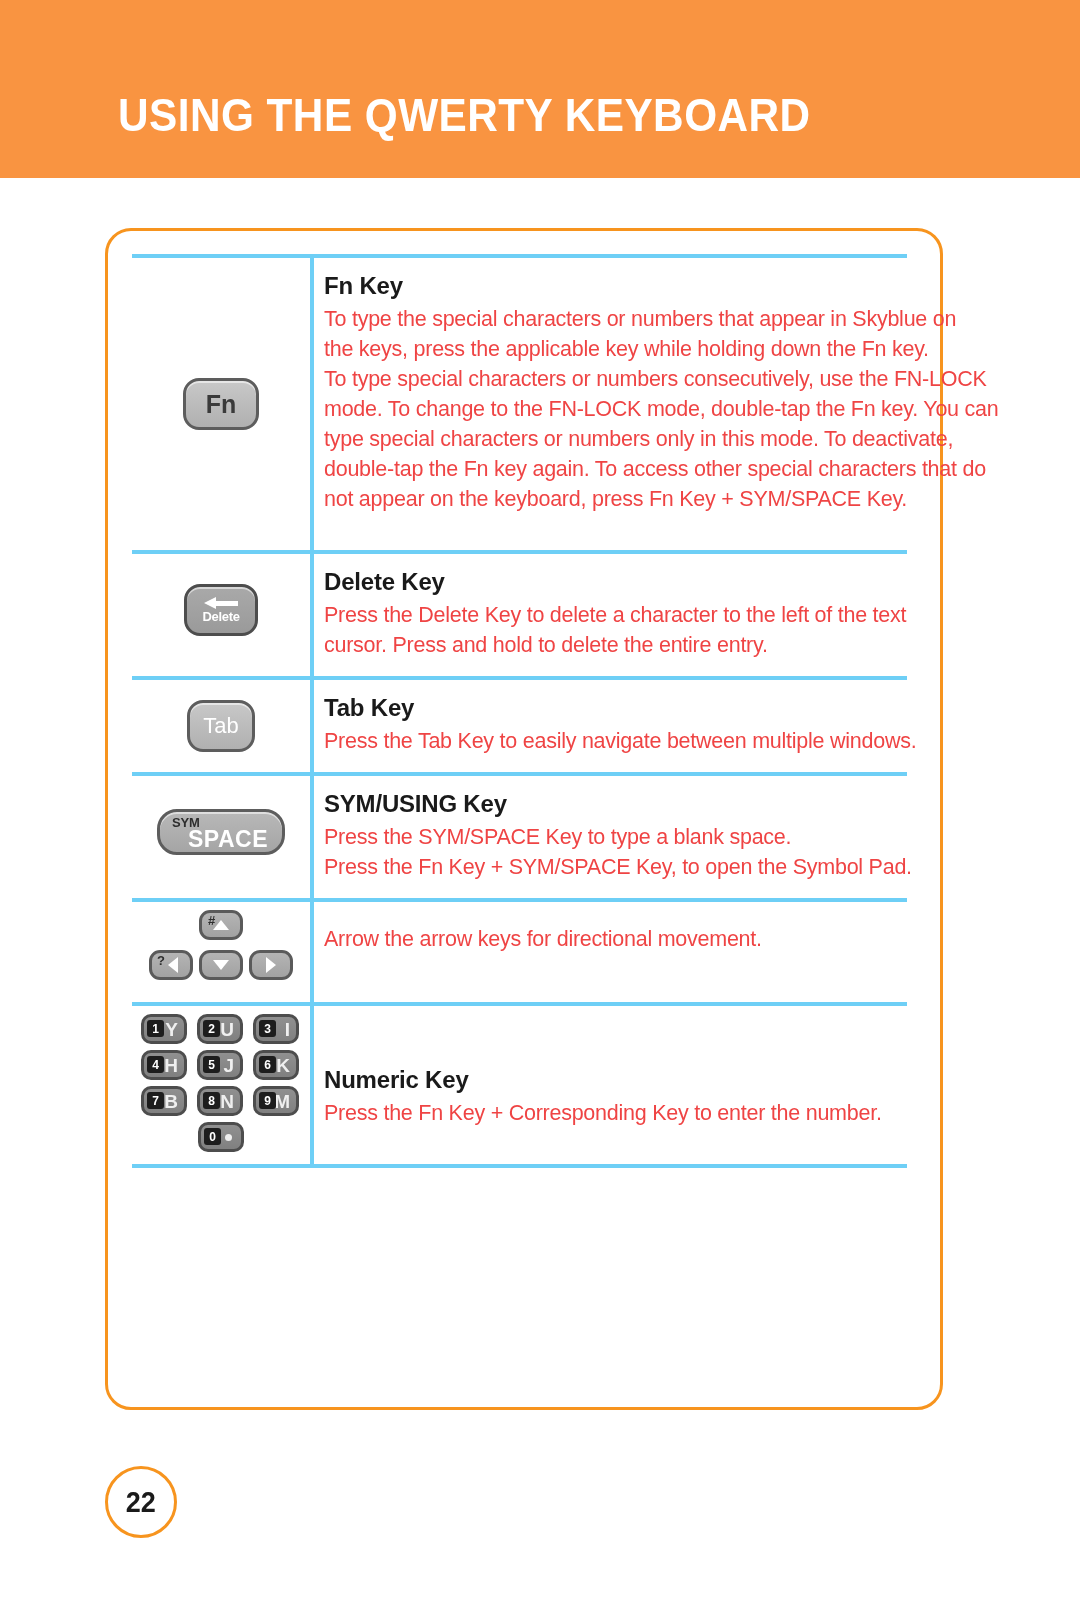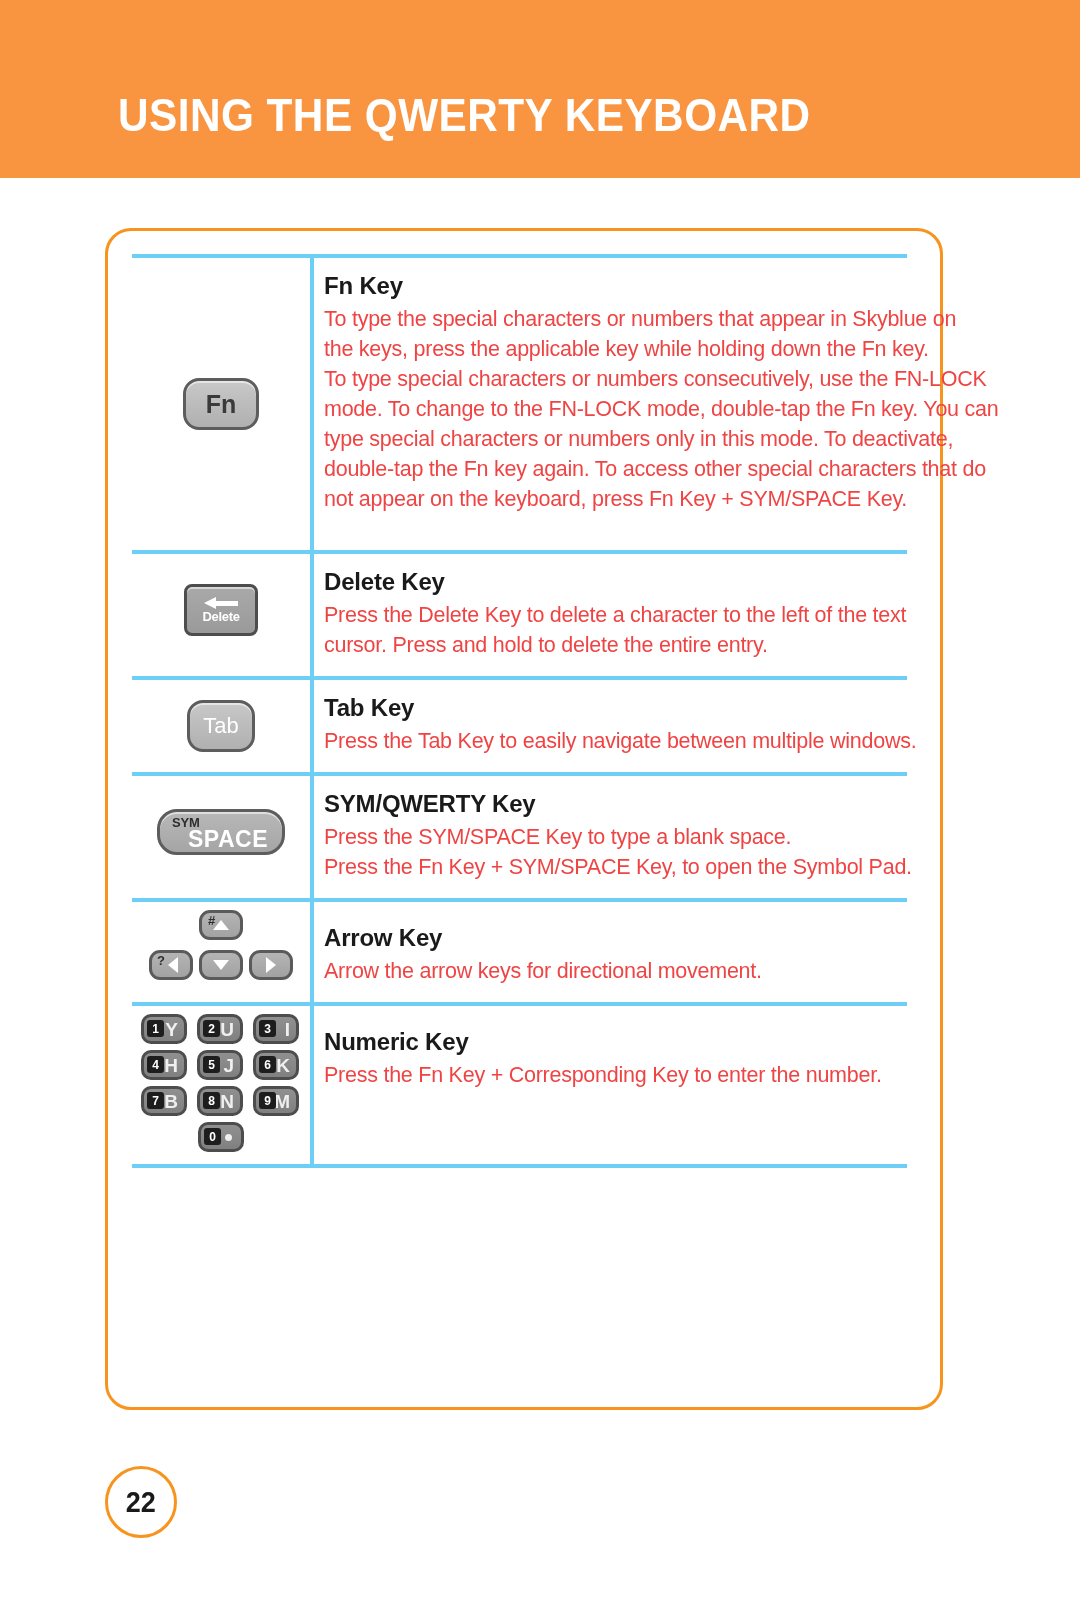--- a/index.html
+++ b/index.html
@@ -135,21 +135,21 @@
     font-size: 25px;
     font-weight: bold;
     color: #3a3a3a;
     font-family: "Liberation Sans", sans-serif;
   }
 
   
   .delete-key {
     width: 74px;
     height: 52px;
-    border-radius: 8px;
+    border-radius: 16px;
     flex-direction: column;
     justify-content: center;
     background: linear-gradient(#a9a9a9, #9a9a9a);
     border: 3px solid #4d4d4d;
   }
   .delete-arrow {
     width: 34px;
     height: 12px;
     position: relative;
     margin-bottom: 1px;
@@ -429,21 +429,21 @@
   </div>
 
   <div class="key-row" style="min-height:112px;">
     <div class="key-cell" style="min-height:112px;">
       <div class="chip sym-key">
         <div class="sym-small">SYM</div>
         <div class="sym-big">SPACE</div>
       </div>
     </div>
     <div class="desc-cell">
-      <div class="desc-title">SYM/QWERTY Key</div>
+      <div class="desc-title">SYM/USING Key</div>
       <div class="desc-line">Press the SYM/SPACE Key to type a blank space.</div>
       <div class="desc-line">Press the Fn Key + SYM/SPACE Key, to open the Symbol Pad.</div>
     </div>
   </div>
 
   <div class="key-row" style="min-height:100px;">
     <div class="key-cell" style="min-height:100px;align-items:flex-start;padding-top:8px;">
       <div class="arrow-cluster">
         <div class="arrow-key ak-up">
           <span class="alt-mark alt-hash">#</span>
@@ -455,21 +455,20 @@
         </div>
         <div class="arrow-key ak-down">
           <span class="tri tri-down"></span>
         </div>
         <div class="arrow-key ak-right">
           <span class="tri tri-right"></span>
         </div>
       </div>
     </div>
     <div class="desc-cell" style="padding-top:22px;">
-      <div class="desc-title">Arrow Key</div>
       <div class="desc-line">Arrow the arrow keys for directional movement.</div>
     </div>
   </div>
 
   <div class="key-row" style="min-height:154px;">
     <div class="key-cell" style="min-height:154px;align-items:flex-start;padding-top:8px;">
       <div class="numpad">
 
         <div class="num-row">
           <div class="num-key">
@@ -518,21 +517,21 @@
 
         <div class="num-row num-row-last">
           <div class="num-key">
             <span class="num-badge">0</span>
             <span class="dot-mark"></span>
           </div>
         </div>
 
       </div>
     </div>
-    <div class="desc-cell" style="padding-top:22px;">
+    <div class="desc-cell" style="padding-top:16px;margin-top:44px;">
       <div class="desc-title">Numeric Key</div>
       <div class="desc-line">Press the Fn Key + Corresponding Key to enter the number.</div>
     </div>
   </div>
 
 </div>
 
 <div class="page-number">
   <span>22</span>
 </div>

